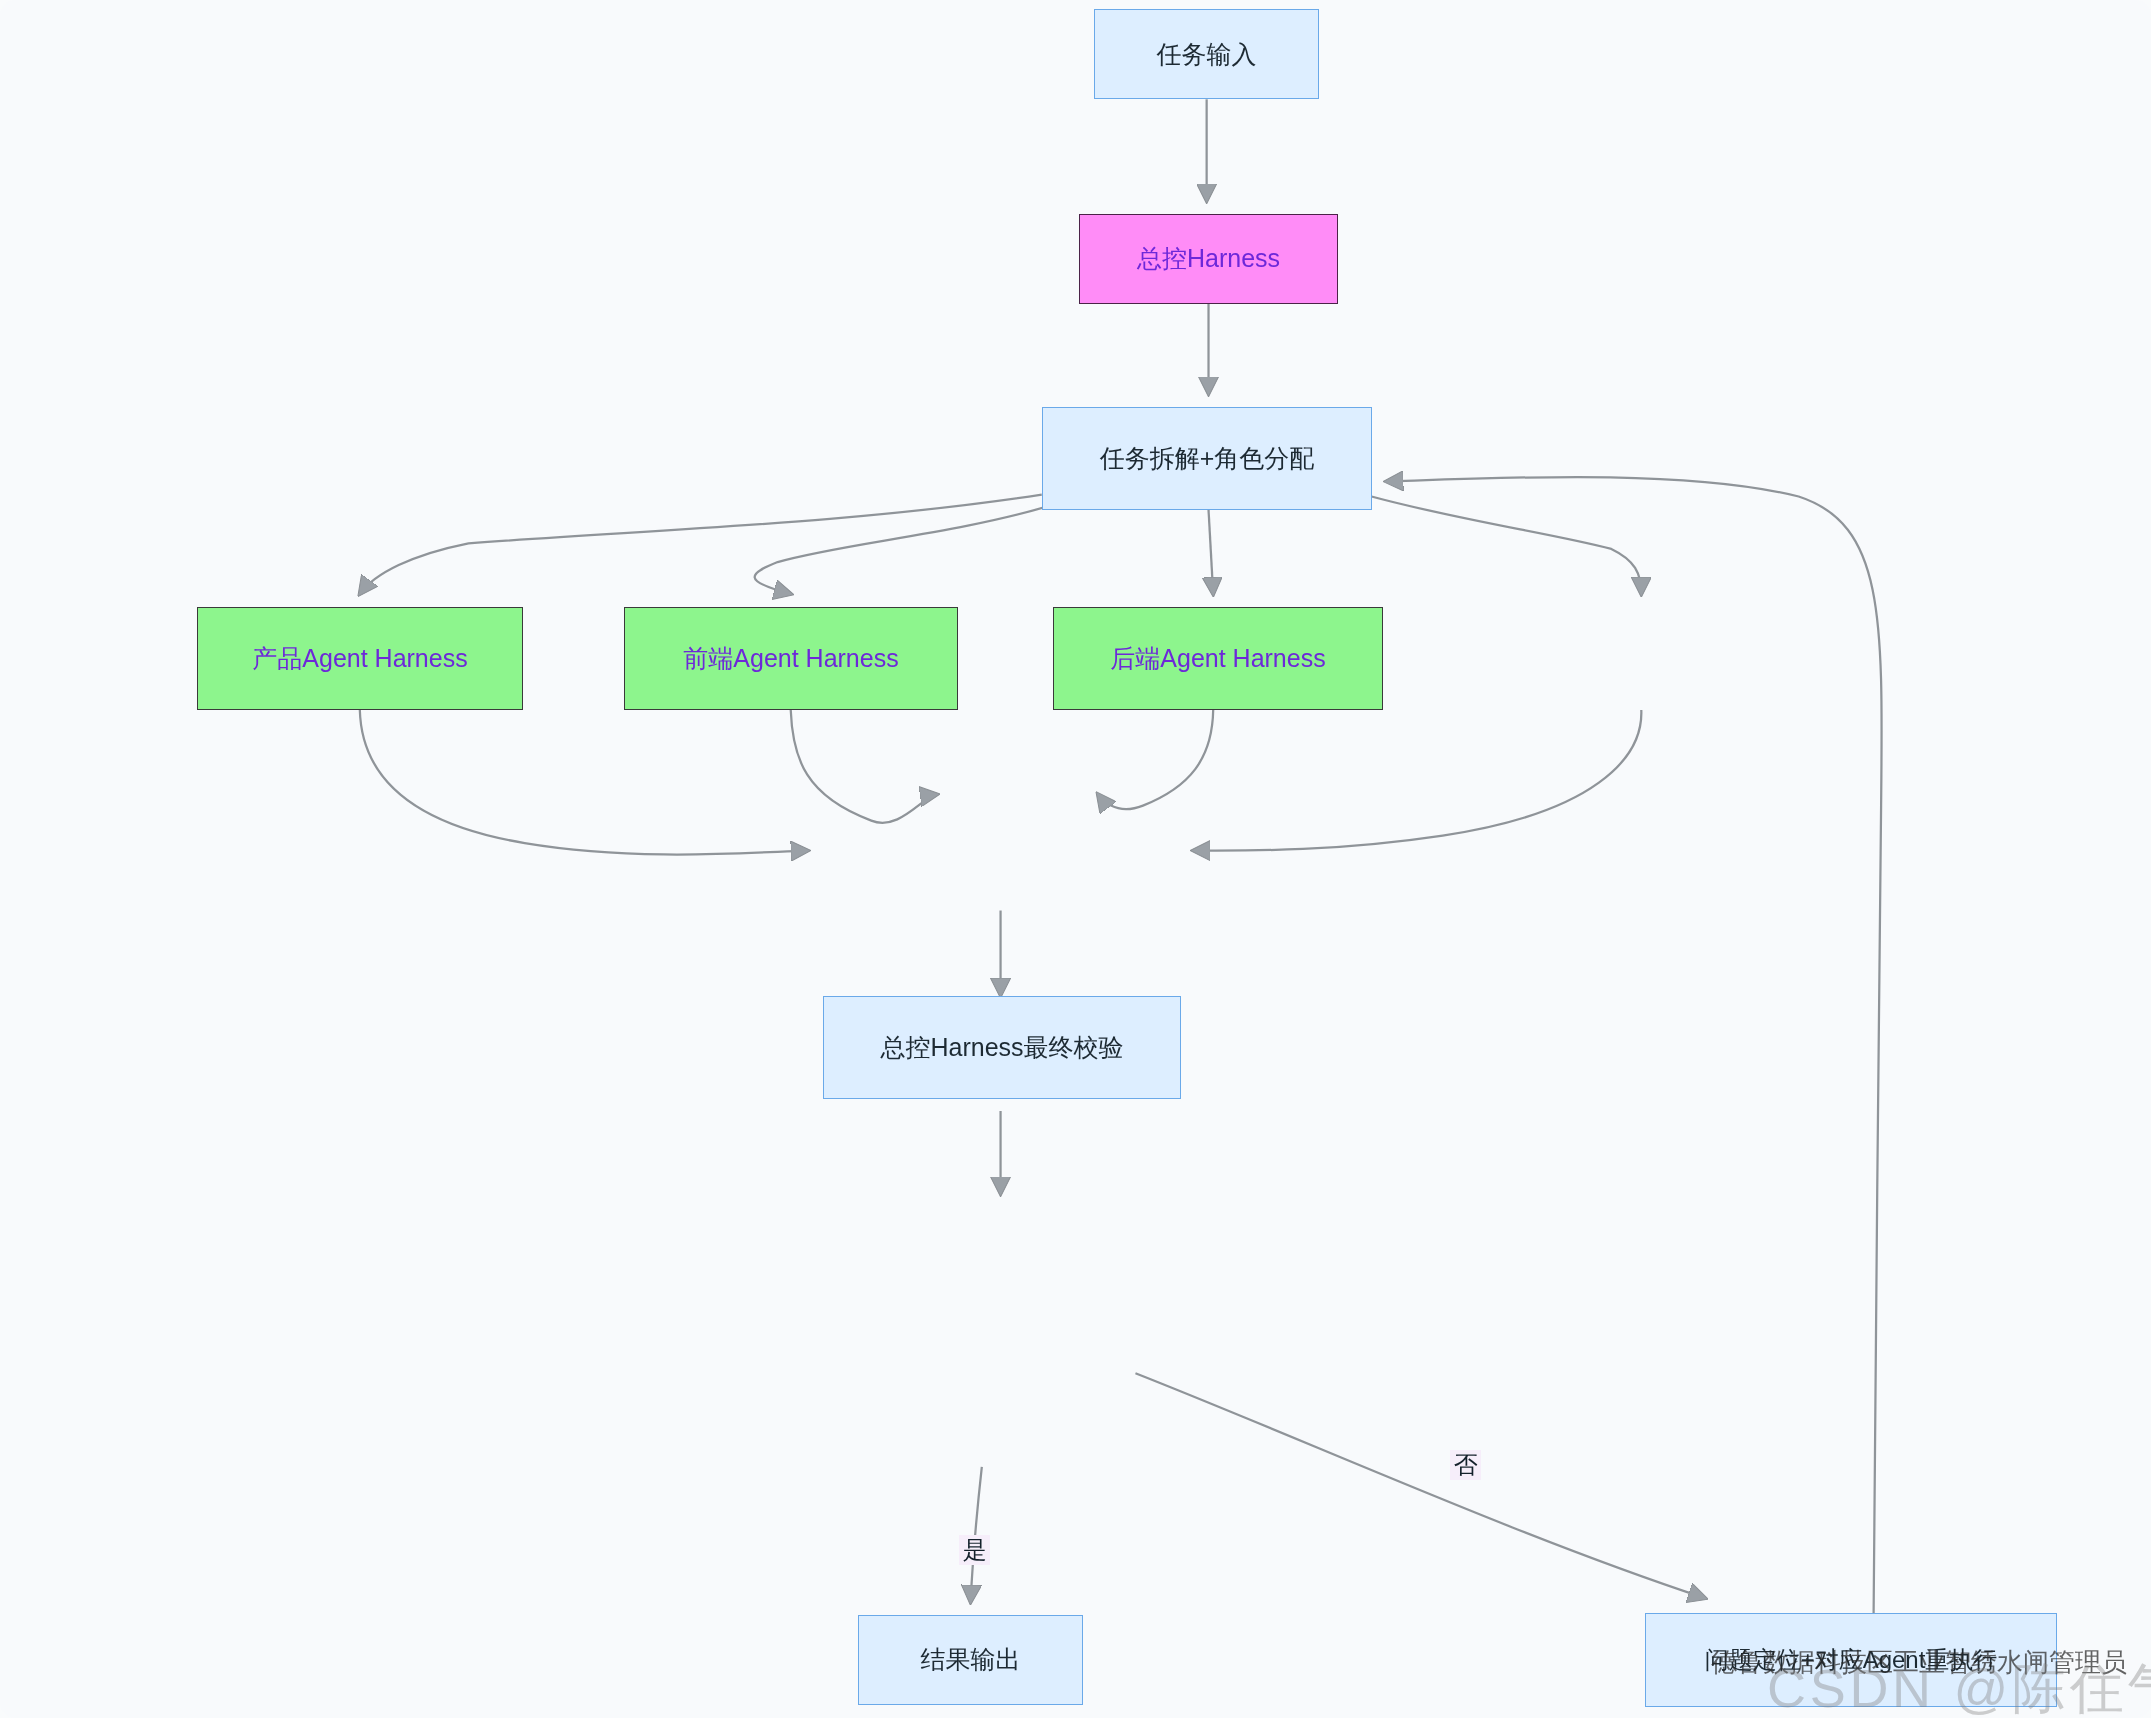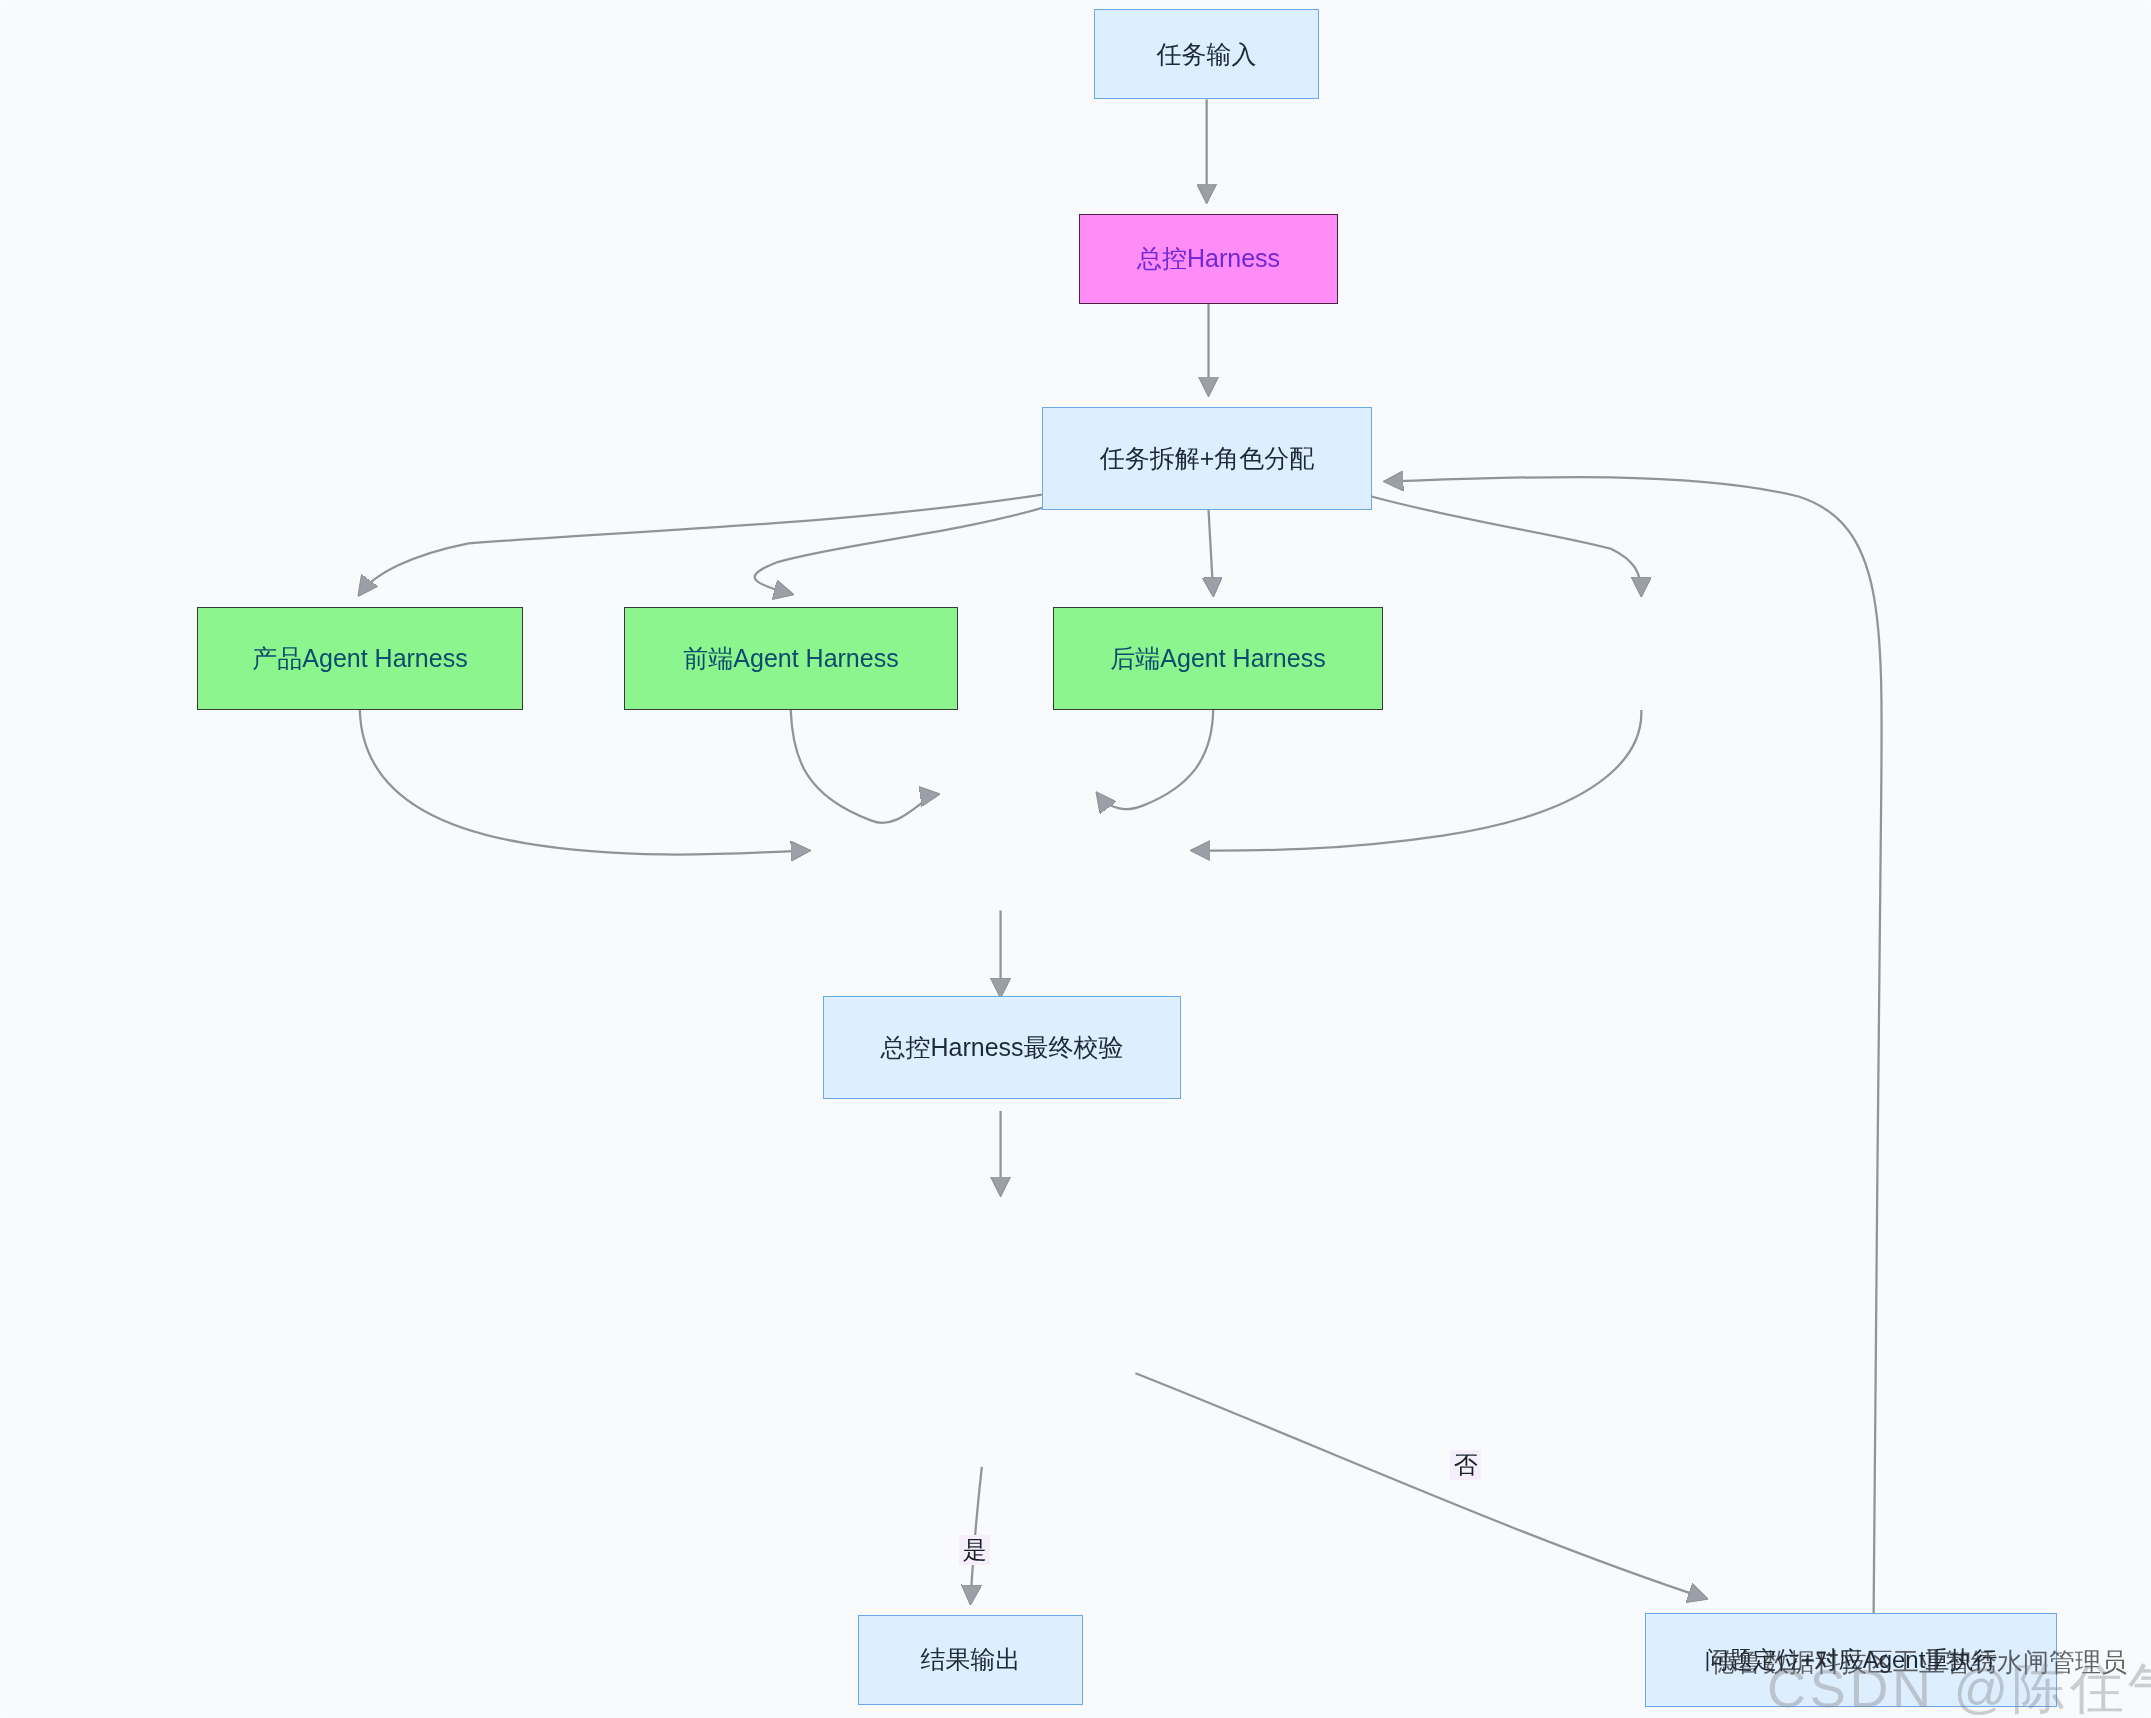--- a/index.html
+++ b/index.html
@@ -41,21 +41,21 @@
   }
   .node-magenta {
     background: #ff8cf7;
     border: 1.9px solid #4b2248;
     color: #6d28d9;
     font-size: 25px;
   }
   .node-green {
     background: #8df58d;
     border: 1.9px solid #3a3a3a;
-    color: #0c4a6e;
+    color: #6d28d9;
     font-size: 25px;
   }
   .diamond-wrap {
     position: absolute;
   }
   .diamond-shape {
     position: absolute;
     left: 0; top: 0;
     width: 100%;
     height: 100%;

